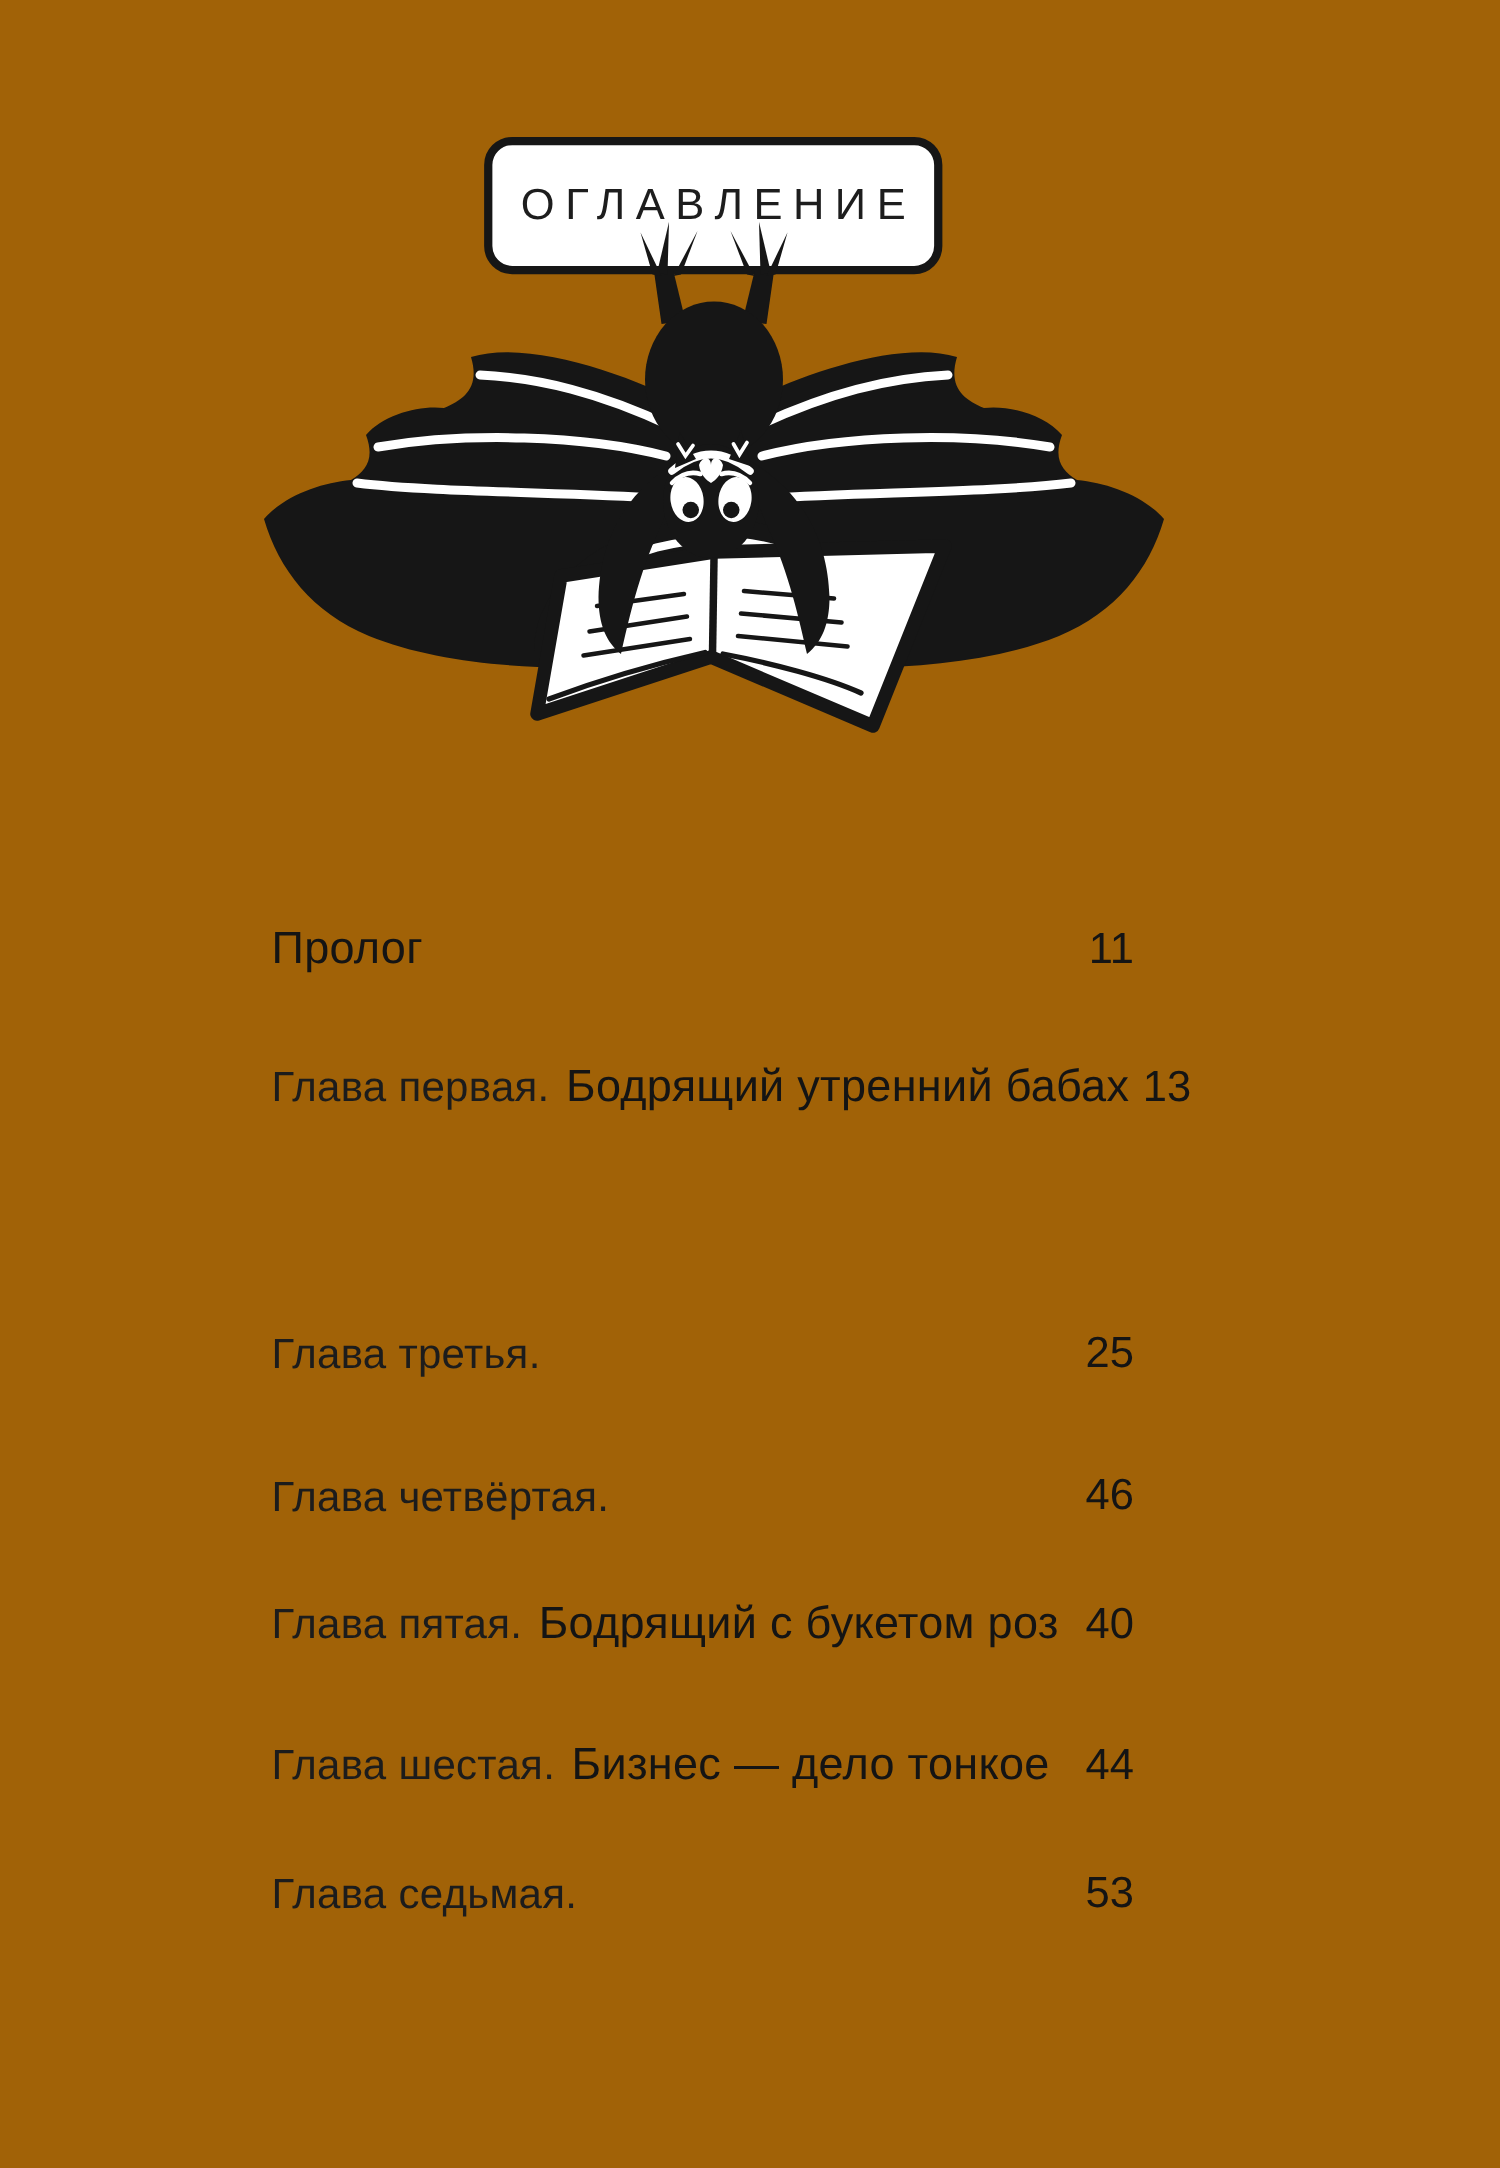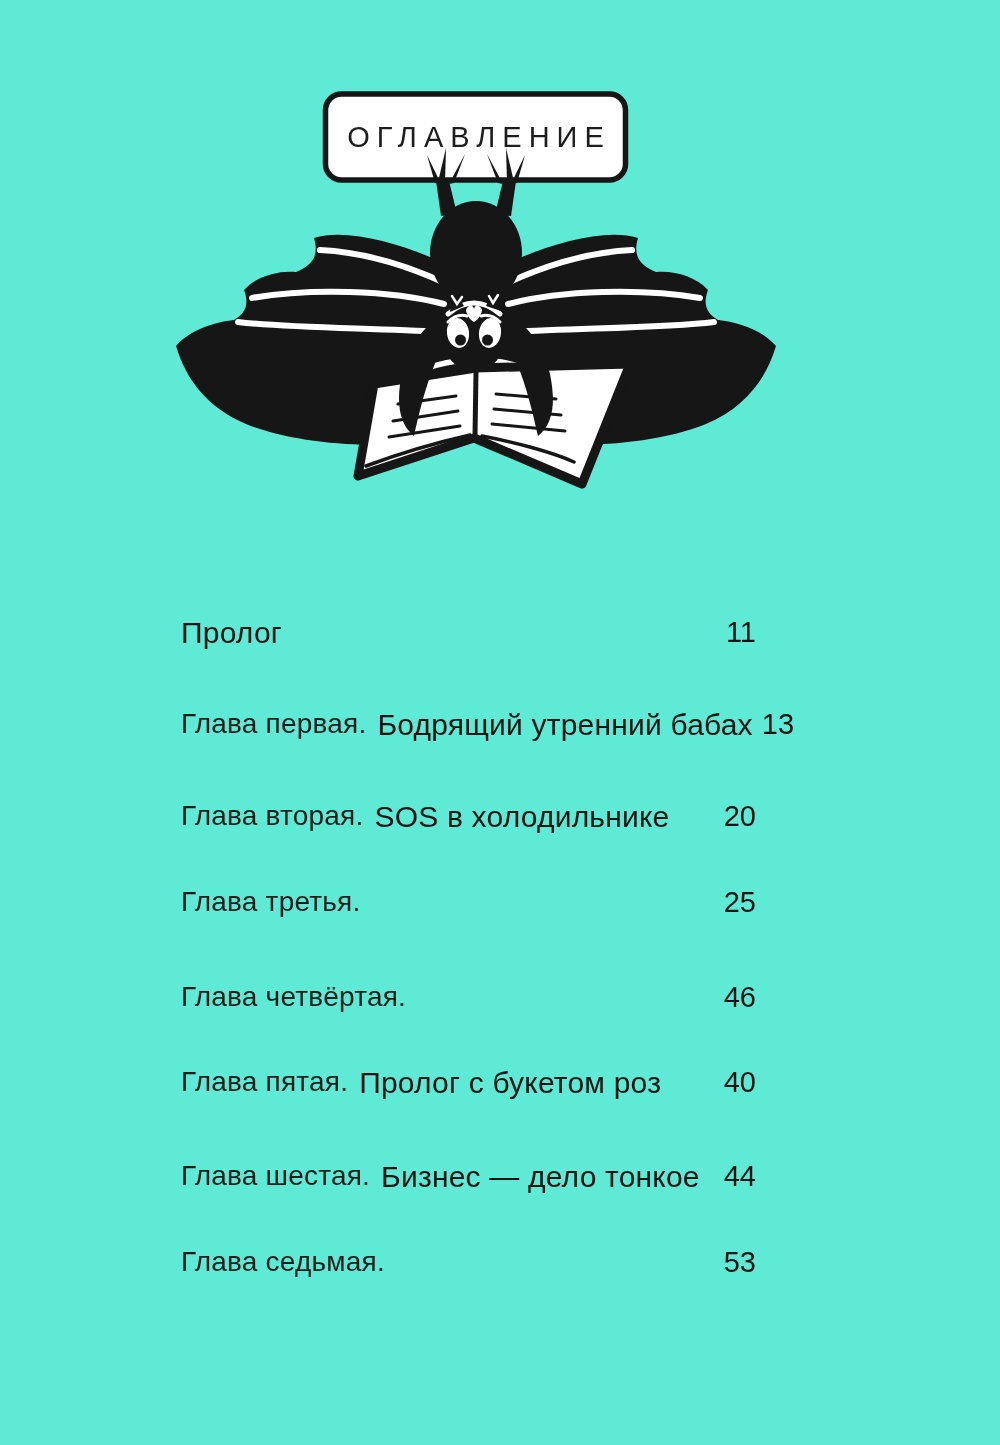--- a/index.html
+++ b/index.html
@@ -1,21 +1,21 @@
 <!DOCTYPE html>
 <html><head>
 <meta charset="utf-8">
 <style>
   html, body { margin: 0; padding: 0; background: #e8e8e8; }
   .page {
     position: relative;
     width: 1000px;
     height: 1445px;
     margin: 0 auto;
-    background: #5eead4;
+    background: #a16207;
     overflow: hidden;
     font-family: "Liberation Sans", sans-serif;
     color: #161616;
   }
   .illustration {
     position: absolute;
     left: 0; top: 0;
     width: 1000px; height: 560px;
   }
   .sign-label {
@@ -32,21 +32,21 @@
     box-sizing: border-box;
     color: #1d1d1d;
     white-space: nowrap;
   }
   .toc { position: absolute; left: 0; top: 0; width: 1000px; height: 1445px; }
   .toc-row {
     position: absolute;
     left: 181px;
     right: 244px;
     display: flex;
-    align-items: flex-start;
+    align-items: center;
     white-space: nowrap;
   }
   .toc-prefix {
     font-size: 28px;
     color: #1c1c1c;
     margin-right: 11px;
     letter-spacing: 0.2px;
   }
   .toc-prefix:empty { display: none; }
   .toc-title {
@@ -172,42 +172,36 @@
       <span class="toc-page">11</span>
     </div>
 
     <div class="toc-row" style="top:708px">
       <span class="toc-prefix">Глава первая.</span>
       <span class="toc-title">Бодрящий утренний бабах</span>
       <span class="toc-spacer"></span>
       <span class="toc-page">13</span>
     </div>
 
-    <div class="toc-row" style="top:800px">
-      <span class="toc-prefix">Глава вторая.</span>
-      <span class="toc-title">SOS в холодильнике</span>
-      <span class="toc-spacer"></span>
-      <span class="toc-page">20</span>
-    </div>
 
     <div class="toc-row" style="top:886px">
       <span class="toc-prefix">Глава третья.</span>
       <span class="toc-spacer"></span>
       <span class="toc-page">25</span>
     </div>
 
     <div class="toc-row" style="top:981px">
       <span class="toc-prefix">Глава четвёртая.</span>
       <span class="toc-spacer"></span>
       <span class="toc-page">46</span>
     </div>
 
     <div class="toc-row" style="top:1066px">
       <span class="toc-prefix">Глава пятая.</span>
-      <span class="toc-title">Пролог с букетом роз</span>
+      <span class="toc-title">Бодрящий с букетом роз</span>
       <span class="toc-spacer"></span>
       <span class="toc-page">40</span>
     </div>
 
     <div class="toc-row" style="top:1160px">
       <span class="toc-prefix">Глава шестая.</span>
       <span class="toc-title">Бизнес — дело тонкое</span>
       <span class="toc-spacer"></span>
       <span class="toc-page">44</span>
     </div>

